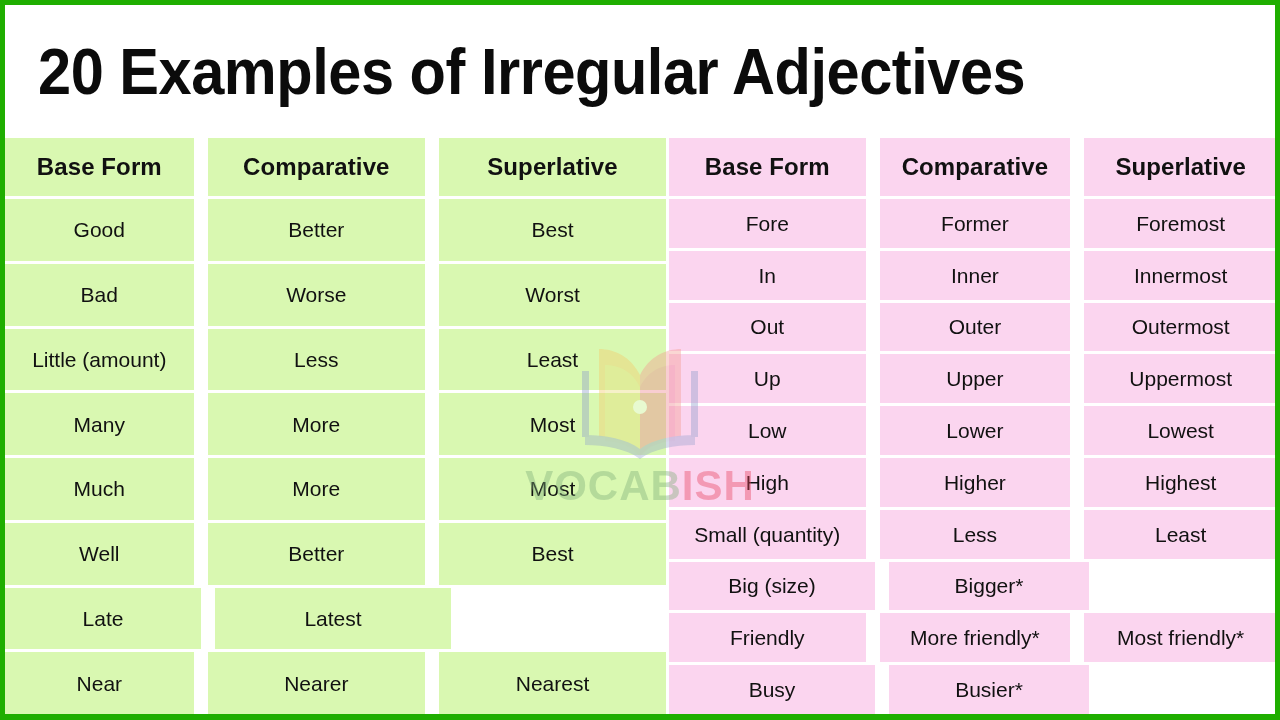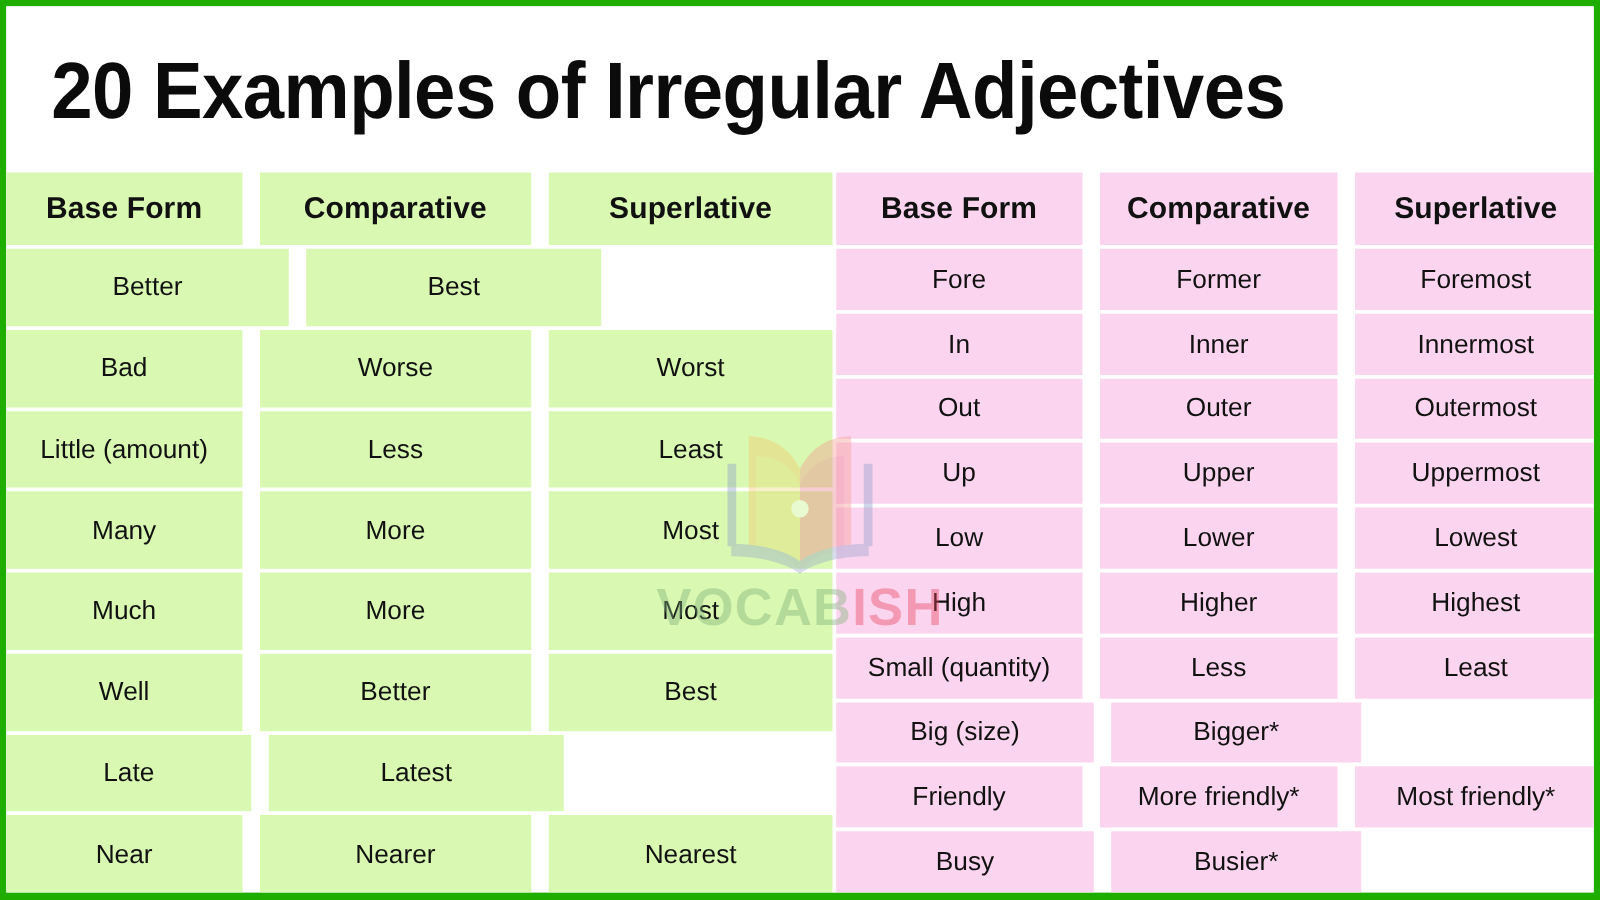--- a/index.html
+++ b/index.html
@@ -27,21 +27,22 @@
     overflow: hidden;
   }
 
   
   .title-bar {
     height: 133px;
     flex: 0 0 133px;
     background: #ffffff;
     display: flex;
     align-items: center;
-    padding-left: 36px;
+    padding-left: 21px;
+    margin-left: 12px;
   }
 
   .title-text {
     font-family: "Liberation Sans Narrow", "Liberation Sans", sans-serif;
     font-weight: bold;
     font-size: 64px;
     line-height: 1;
     letter-spacing: -0.5px;
     color: #0b0b0b;
     transform: scaleX(0.93);
@@ -153,20 +154,21 @@
 
     <div class="tbl left">
 
       <div class="row head">
         <div class="cell c0">Base Form</div>
         <div class="cell c1">Comparative</div>
         <div class="cell c2">Superlative</div>
       </div>
 
       <div class="row">
+        <div class="cell c0">Good</div>
         <div class="cell c1">Better</div>
         <div class="cell c2">Best</div>
       </div>
       <div class="row">
         <div class="cell c0">Bad</div>
         <div class="cell c1">Worse</div>
         <div class="cell c2">Worst</div>
       </div>
       <div class="row">
         <div class="cell c0">Little (amount)</div>

